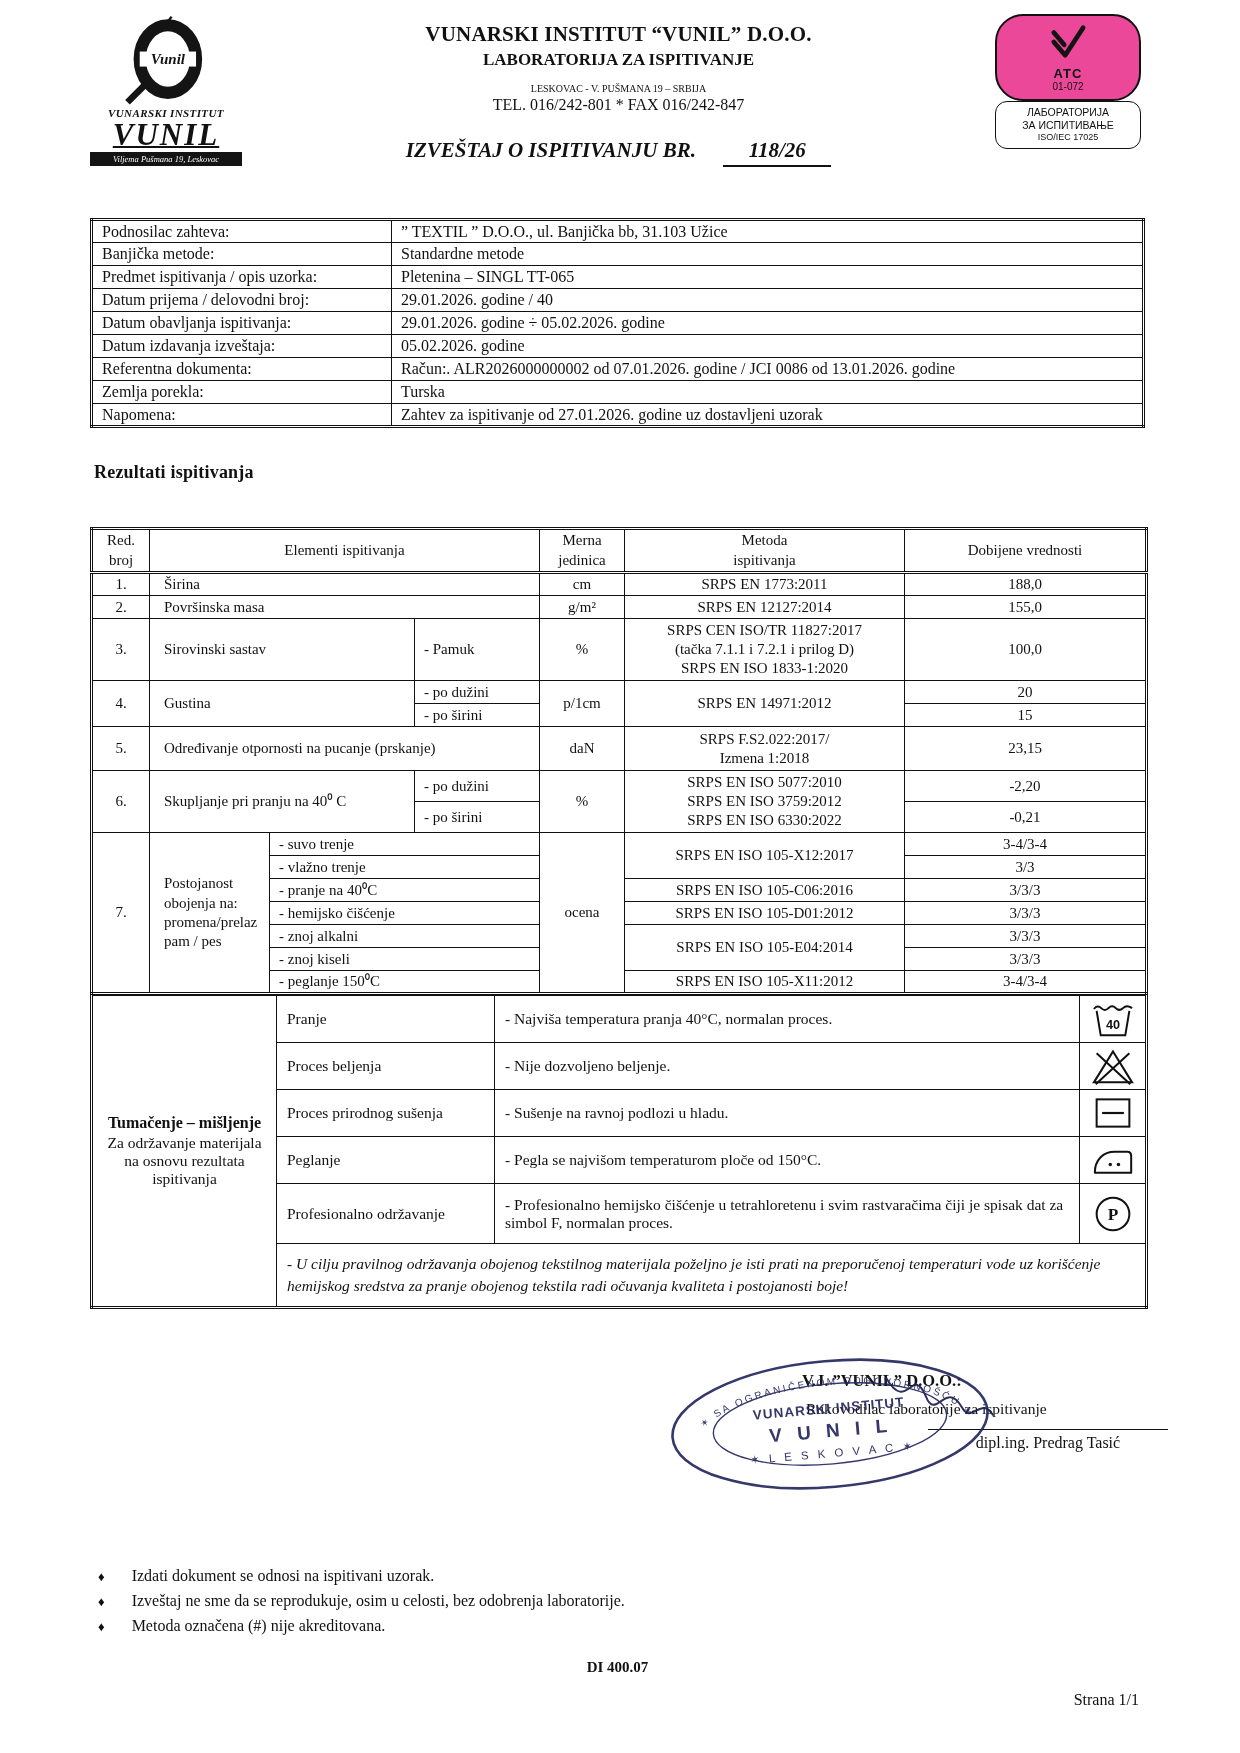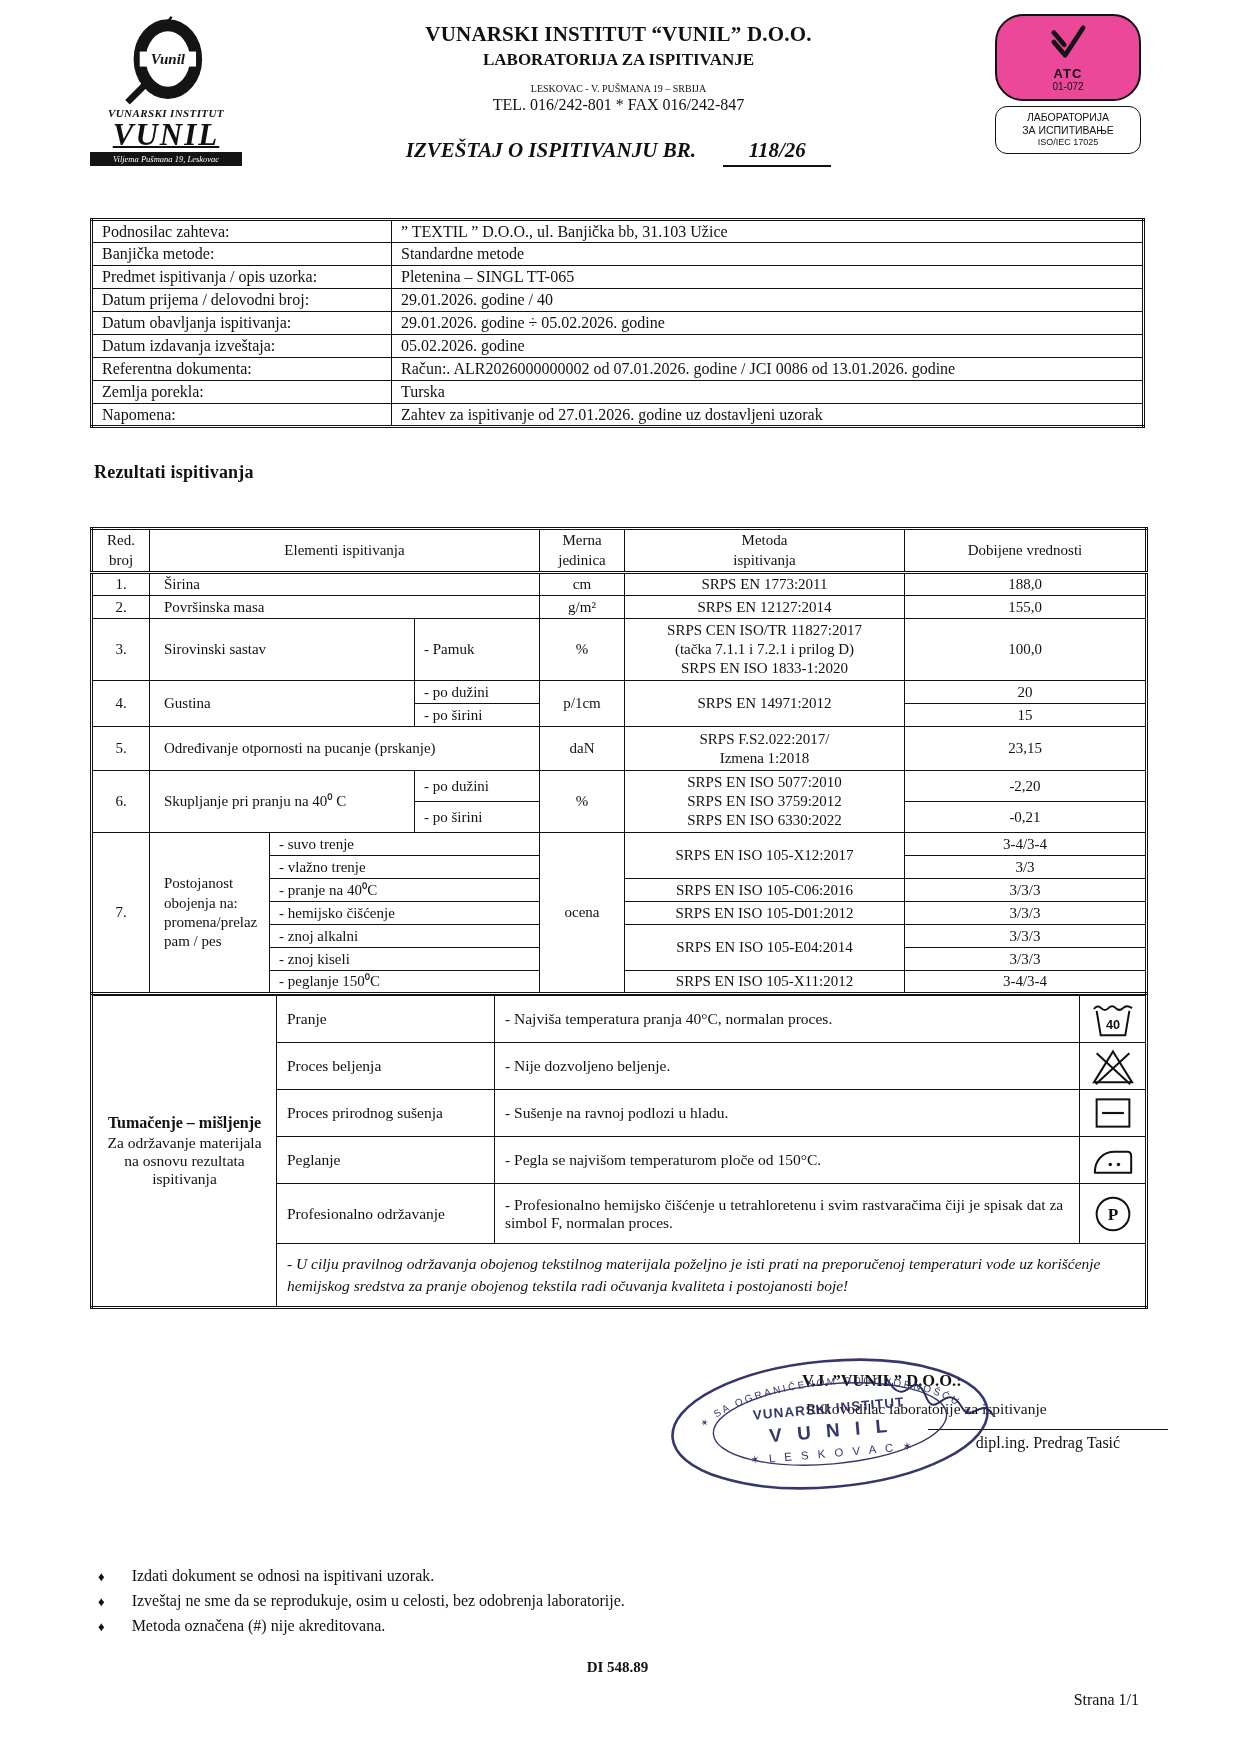--- a/index.html
+++ b/index.html
@@ -24,21 +24,21 @@
   .lab { font-size:17px; font-weight:bold; margin-top:3px; }
   .addr { font-size:10px; margin-top:13px; }
   .tel  { font-size:16px; margin-top:2px; }
   .report-title { font-size:21px; font-weight:bold; font-style:italic; margin-top:24px; }
   .report-no { display:inline-block; min-width:108px; border-bottom:2.5px solid #111; margin-left:22px; padding:0 6px 2px; }
 
   .hdr-right { width:150px; flex:0 0 auto; }
   .atc-box { width:146px; border:2px solid #111; border-radius:28px; text-align:center; padding:8px 4px 7px; background:#ec4899; }
   .atc-name { font-weight:bold; font-size:13px; letter-spacing:1px; margin-top:2px; font-family:"Liberation Sans",sans-serif; }
   .atc-code { font-size:10px; font-family:"Liberation Sans",sans-serif; }
-  .atc-sub { width:146px; border:1.5px solid #111; border-radius:12px; margin-top:5px; text-align:center; padding:4px 2px;
+  .atc-sub { width:146px; border:1.5px solid #111; border-radius:12px; text-align:center; padding:4px 2px;
              font-size:10.5px; line-height:1.25; font-family:"Liberation Sans",sans-serif; }
   .atc-sub .iso { font-size:9px; }
 
   
   .info-table { width:100%; table-layout:fixed; border-collapse:collapse; border:3px double #111; margin-top:26px; font-size:16px; }
   .info-table td { border:1px solid #111; padding:1px 9px; height:23px; overflow:hidden; white-space:nowrap; }
   .info-table td.lbl { width:300px; }
 
   
   .results-heading { font-size:18px; margin:34px 0 0 4px; letter-spacing:.2px; }
@@ -397,16 +397,16 @@
     <div class="bullet-row">
       <span class="diamond">♦</span>
       <span>Izveštaj ne sme da se reprodukuje, osim u celosti, bez odobrenja laboratorije.</span>
     </div>
     <div class="bullet-row">
       <span class="diamond">♦</span>
       <span>Metoda označena (#) nije akreditovana.</span>
     </div>
   </div>
 
-  <div class="doc-code">DI 548.89</div>
+  <div class="doc-code">DI 400.07</div>
   <div class="page-label">Strana 1/1</div>
 
 </div>
 
 </body></html>

